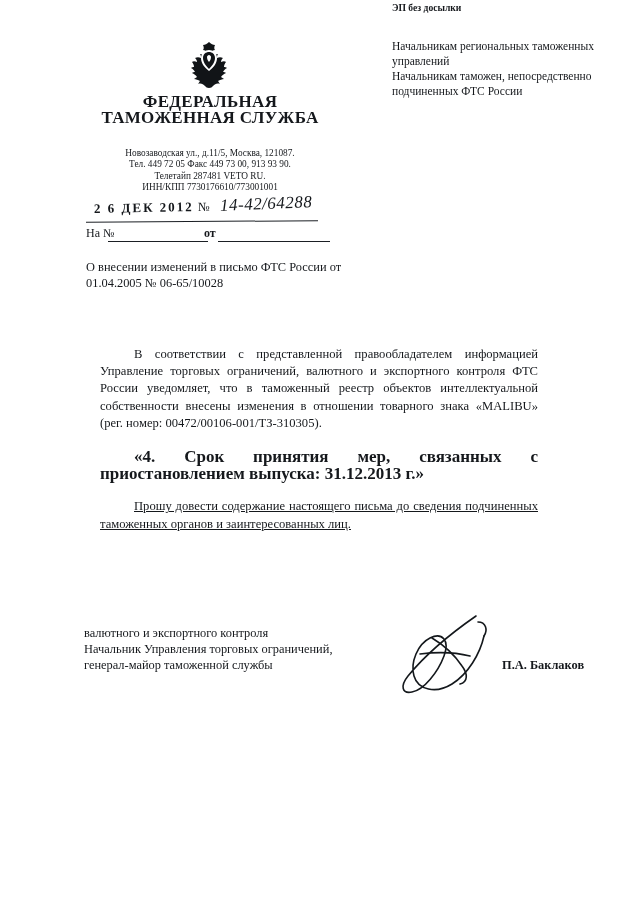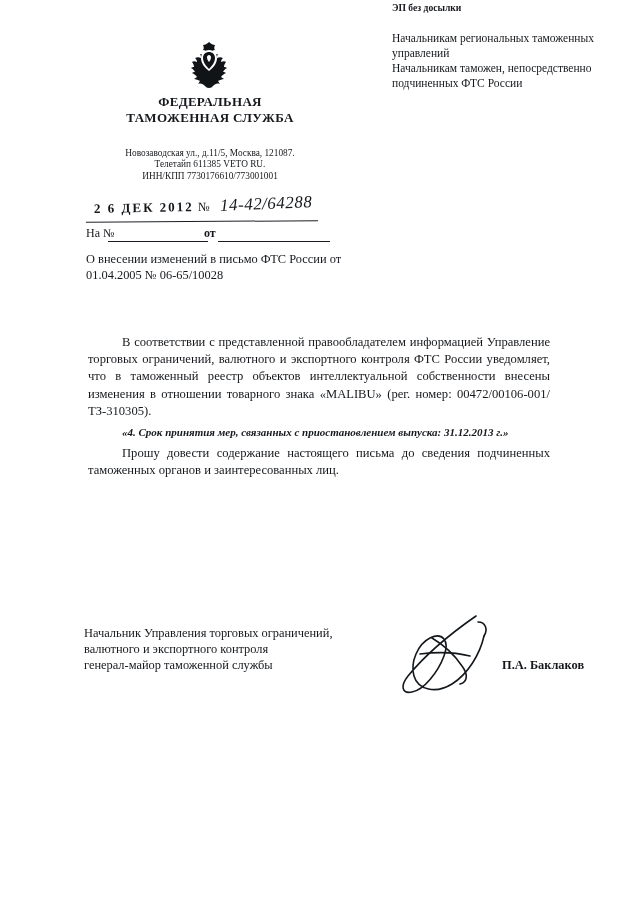--- a/index.html
+++ b/index.html
@@ -37,21 +37,21 @@
     width: 46px;
     height: 48px;
   }
   .org-name {
     position: absolute;
     left: 60px;
     top: 60px;
     width: 300px;
     text-align: center;
     font-weight: bold;
-    font-size: 13px;
+    font-size: 17px;
     line-height: 16px;
     letter-spacing: 0.3px;
   }
   .org-details {
     position: absolute;
     left: 56px;
     top: 99px;
     width: 308px;
     text-align: center;
     font-size: 9.3px;
@@ -65,21 +65,21 @@
     position: absolute;
     left: 392px;
     top: 0;
     width: 230px;
     font-size: 11.5px;
     line-height: 15px;
   }
   .addressee .note {
     font-size: 9.6px;
     font-weight: bold;
-    margin-bottom: 16px;
+    margin-bottom: 24px;
   }
   .addressee .line2 { }
 
   
   .stamp {
     position: absolute;
     left: 86px;
     top: 198px;
     width: 300px;
     height: 26px;
@@ -125,52 +125,52 @@
   }
   .refline .lbl1 { position: absolute; left: 0; top: 0; }
   .refline .lbl2 { position: absolute; left: 118px; top: 0; font-weight: bold; }
   .rule.r2 { left: 108px; top: 241px; width: 100px; }
   .rule.r4 { left: 218px; top: 241px; width: 112px; }
 
   
   .subject {
     position: absolute;
     left: 86px;
-    top: 252px;
+    top: 260px;
     width: 260px;
     font-size: 12.4px;
     line-height: 15.5px;
   }
 
   
   .body {
     position: absolute;
     left: 84px;
     top: 330px;
     width: 470px;
     font-size: 12.6px;
     line-height: 17.2px;
     text-align: justify;
   }
   .body p {
-    margin: 4px;
+    margin: 16px;
     text-indent: 34px;
     text-align: justify;
   }
   .quote {
     margin: 16px 0 0 0;
     font-weight: bold;
-    font-size: 11px;
+    font-size: 17px;
     text-indent: 0;
     text-align: left;
-    font-style: italic;
   }
   .closing {
     margin-top: 18px;
     text-indent: 34px;
+    text-decoration: underline;
   }
 
   
   .sign {
     position: absolute;
     left: 84px;
     top: 625px;
     width: 470px;
     font-size: 12.4px;
     line-height: 16px;
@@ -209,21 +209,22 @@
       </svg>
     </div>
 
     <div class="org-name">
       <div>ФЕДЕРАЛЬНАЯ</div>
       <div>ТАМОЖЕННАЯ СЛУЖБА</div>
     </div>
 
     <div class="org-details">
       <div>Новозаводская  ул.,  д.11/5,  Москва,  121087.</div>
-      <div>Телетайп  611385 VETO RU.</div>
+      <div>Тел.  449 72 05    Факс  449 73 00,  913 93 90.</div>
+      <div>Телетайп  287481 VETO RU.</div>
       <div>ИНН/КПП 7730176610/773001001</div>
     </div>
   </div>
 
   <div class="addressee">
     <div class="note">ЭП без досылки</div>
     <div>Начальникам региональных таможенных управлений</div>
     <div class="line2">Начальникам таможен, непосредственно подчиненных ФТС России</div>
   </div>
 
@@ -243,22 +244,22 @@
 
   <div class="subject">О внесении изменений в письмо ФТС России от 01.04.2005 № 06-65/10028</div>
 
   <div class="body">
     <p>В  соответствии  с  представленной  правообладателем  информацией Управление торговых ограничений, валютного и экспортного контроля ФТС России  уведомляет,  что  в  таможенный  реестр  объектов  интеллектуальной собственности  внесены  изменения  в  отношении  товарного  знака  «MALIBU» (рег. номер: 00472/00106-001/ТЗ-310305).</p>
     <p class="quote">«4. Срок принятия мер, связанных с приостановлением выпуска: 31.12.2013 г.»</p>
     <p class="closing">Прошу довести содержание настоящего письма до сведения подчиненных таможенных органов и заинтересованных лиц.</p>
   </div>
 
   <div class="sign">
+    <div class="title">валютного и экспортного контроля</div>
     <div class="title">Начальник Управления торговых ограничений,</div>
-    <div class="title">валютного и экспортного контроля</div>
     <div class="title">генерал-майор таможенной службы</div>
     <div class="name">П.А. Баклаков</div>
   </div>
 
   <div class="signature-mark">
     <svg viewBox="0 0 130 95" width="130" height="95" aria-hidden="true">
       <g fill="none" stroke="#14181c" stroke-width="1.6" stroke-linecap="round">
         <path d="M96 6 C70 24, 46 44, 28 66 C20 76, 22 84, 32 82 C44 80, 58 62, 64 46 C70 30, 62 22, 50 28 C38 34, 30 52, 34 66 C38 80, 56 84, 72 74 C88 64, 100 44, 104 26"></path>
         <path d="M52 28 C62 34, 74 44, 82 56 C88 64, 88 72, 80 74"></path>
         <path d="M40 44 C56 42, 74 42, 90 46"></path>

